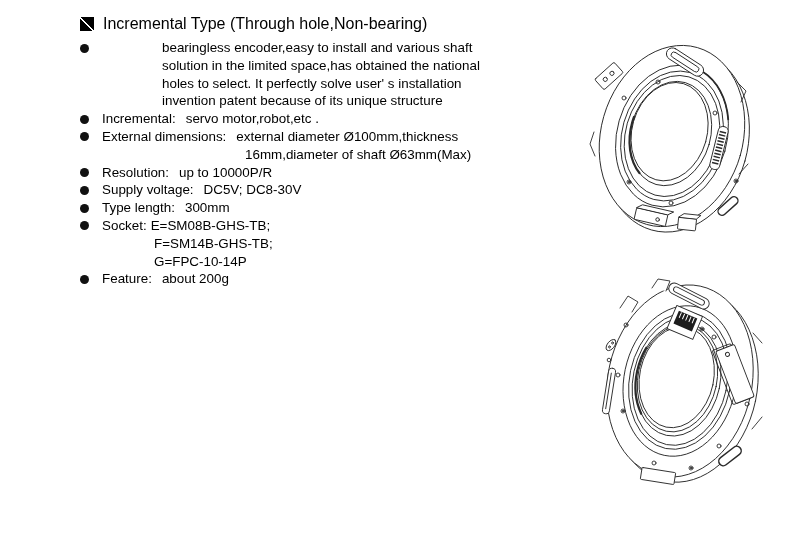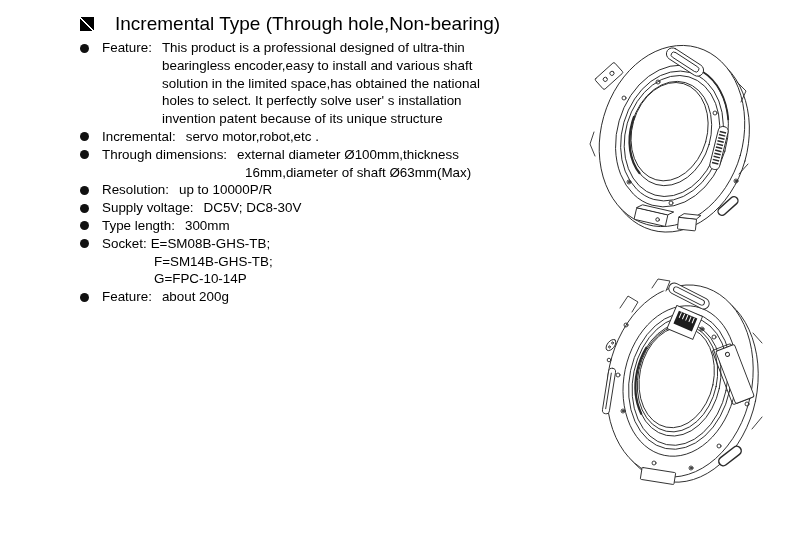--- a/index.html
+++ b/index.html
@@ -7,21 +7,21 @@
     position:relative;width:793px;height:551px;background:#fff;overflow:hidden;
     font-family:"Liberation Sans", sans-serif;color:#000;
   }
   
   .spec{position:absolute;left:80px;top:14px;width:470px;}
   .title-row{display:flex;align-items:center;gap:9px;margin-bottom:5px;height:20px;}
   .marker{
     width:14px;height:14px;flex:0 0 auto;
     background:linear-gradient(45deg,#000 46%,#fff 46%,#fff 53%,#000 53%);
   }
-  .title{font-size:19px;font-weight:normal;line-height:20px;margin:12px;white-space:nowrap;}
+  .title{font-size:16px;font-weight:normal;line-height:20px;margin:0;white-space:nowrap;}
   .item{display:flex;font-size:13.4px;line-height:17.8px;}
   .dot{width:9px;height:9px;border-radius:50%;background:#111;margin:4.5px 13px 0 0;flex:0 0 auto;}
   .content{flex:1;}
   .line{white-space:nowrap;}
   .label{margin-right:10px;}
   .it0 .cont{padding-left:60px;}
   .it2 .cont{padding-left:143px;}
   .it6 .cont{padding-left:52px;}
   .it6 .label{margin-right:4px;}
   
@@ -37,39 +37,38 @@
   <div class="spec">
 
     <div class="title-row">
       <span class="marker"></span>
       <h1 class="title">Incremental Type (Through hole,Non-bearing)</h1>
     </div>
 
     <div class="item it0">
       <span class="dot"></span>
       <div class="content">
-        <div class="line"><span class="label">Feature:</span><span>This product is a professional designed of ultra-thin</span></div>
         <div class="line cont">bearingless encoder,easy to install and various shaft</div>
         <div class="line cont">solution in the limited space,has obtained the national</div>
         <div class="line cont">holes to select. It perfectly solve user' s installation</div>
         <div class="line cont">invention patent because of its unique structure</div>
       </div>
     </div>
 
     <div class="item it1">
       <span class="dot"></span>
       <div class="content">
         <div class="line"><span class="label">Incremental:</span><span>servo motor,robot,etc .</span></div>
       </div>
     </div>
 
     <div class="item it2">
       <span class="dot"></span>
       <div class="content">
-        <div class="line"><span class="label">Through dimensions:</span><span>external diameter Ø100mm,thickness</span></div>
+        <div class="line"><span class="label">External dimensions:</span><span>external diameter Ø100mm,thickness</span></div>
         <div class="line cont">16mm,diameter of shaft Ø63mm(Max)</div>
       </div>
     </div>
 
     <div class="item it3">
       <span class="dot"></span>
       <div class="content">
         <div class="line"><span class="label">Resolution:</span><span>up to 10000P/R</span></div>
       </div>
     </div>

